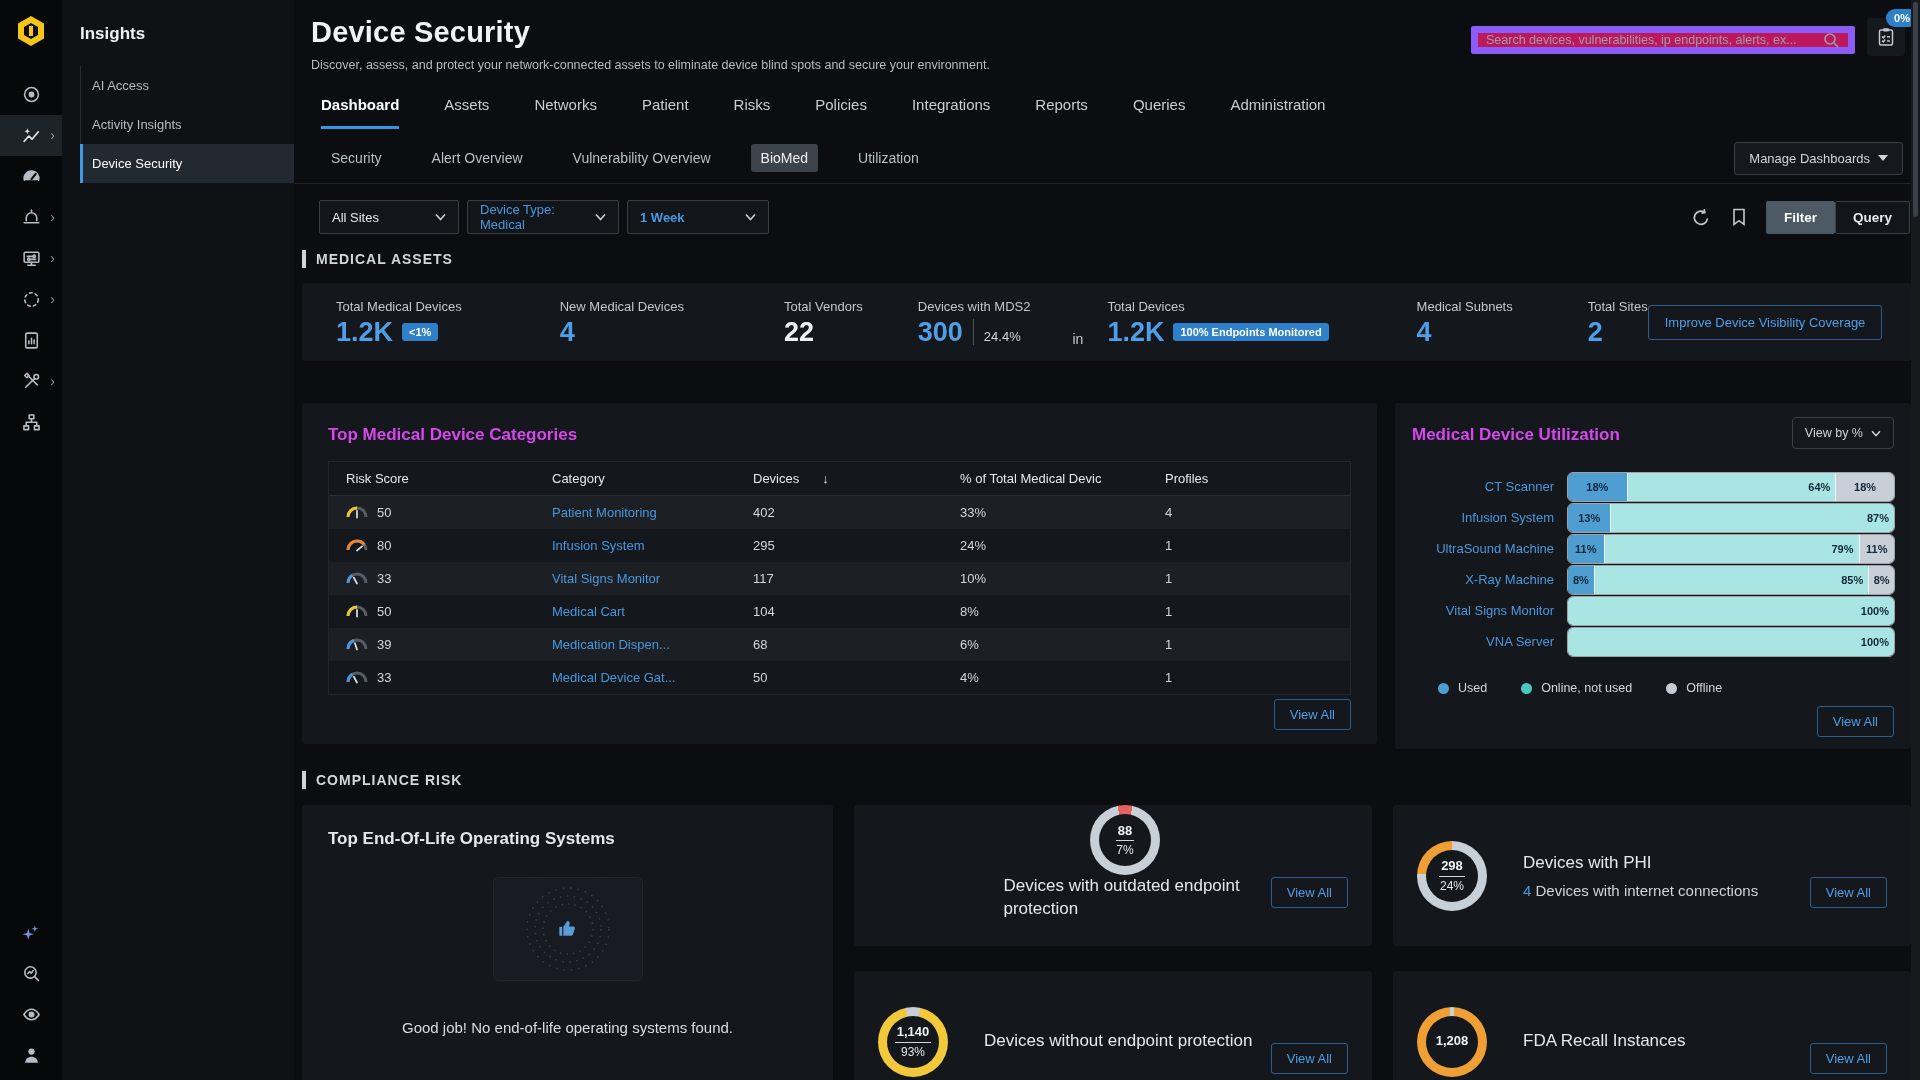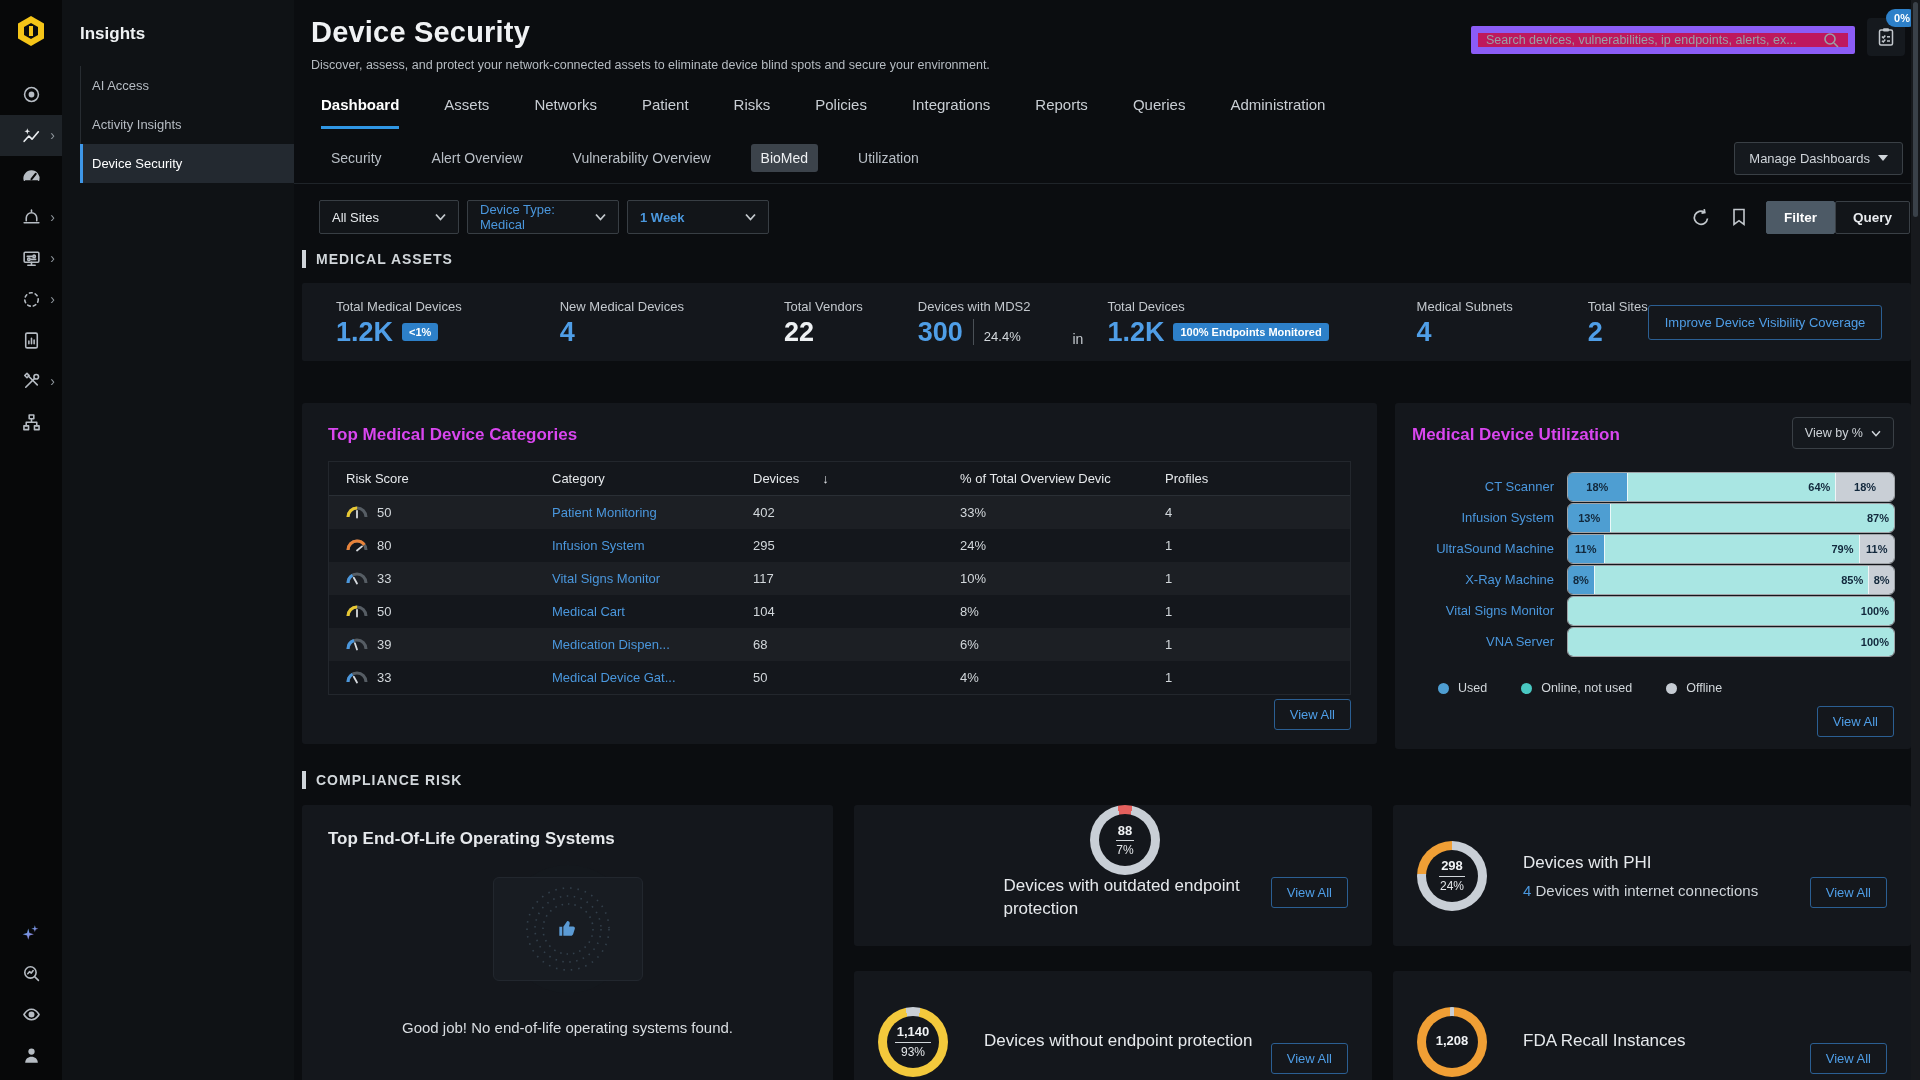--- a/index.html
+++ b/index.html
@@ -483,21 +483,21 @@
       </div>
 
     <div class="panels">
       <div class="panel panel-l">
         <h3>Top Medical Device Categories</h3>
         <div class="table">
           <div class="t-head" id="t-head">
               <span>Risk Score</span>
               <span>Category</span>
               <span>Devices<span class="sort-arrow">↓</span></span>
-              <span>% of Total Overview Devic</span>
+              <span>% of Total Medical Devic</span>
               <span>Profiles</span>
             </div>
           <div id="t-body">
               <div class="t-row">
                 <div class="t-cell">
                   <span class="gauge">
                     <svg width="22" height="15" viewBox="0 0 22 15" fill="none">
     <path d="M2 12 A9 9 0 0 1 20 12" stroke="#565d64" stroke-width="3"></path>
     <path d="M2 12 A9 9 0 0 1 20 12" stroke="#e8c832" stroke-width="3" stroke-dasharray="14.2 40"></path>
     <line x1="11" y1="12.5" x2="11.0" y2="5.8" stroke="#d6dade" stroke-width="1.8" stroke-linecap="round"></line>

